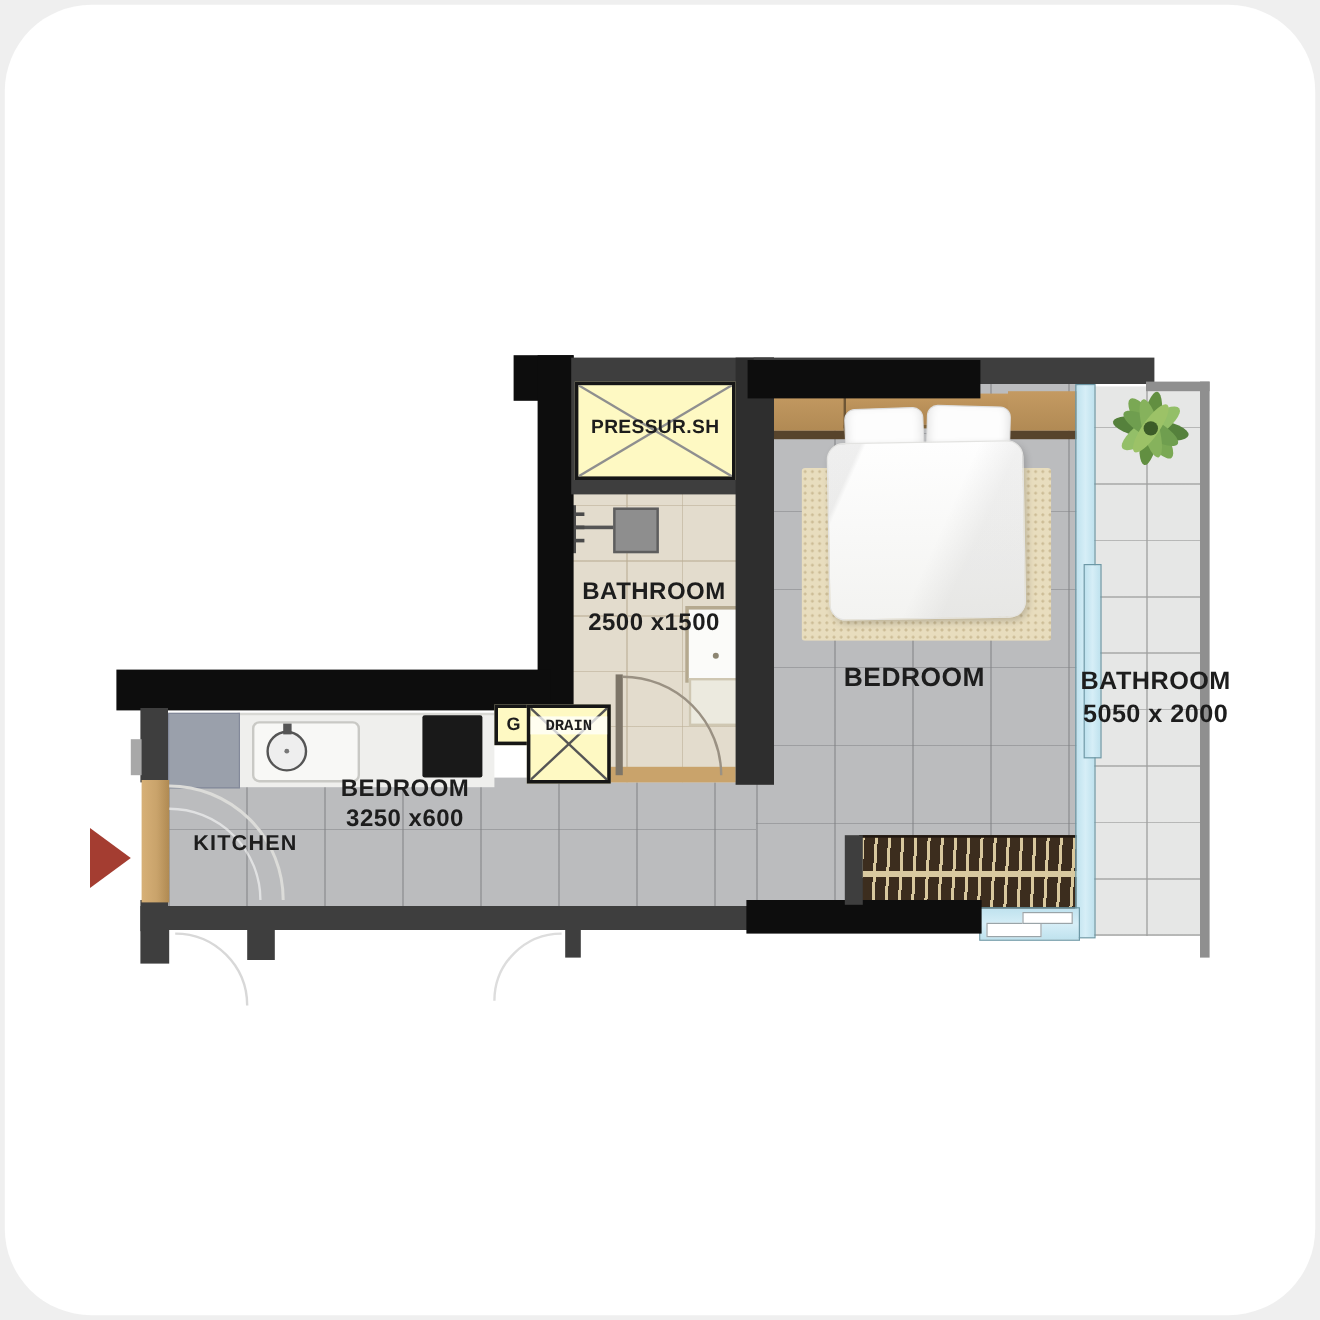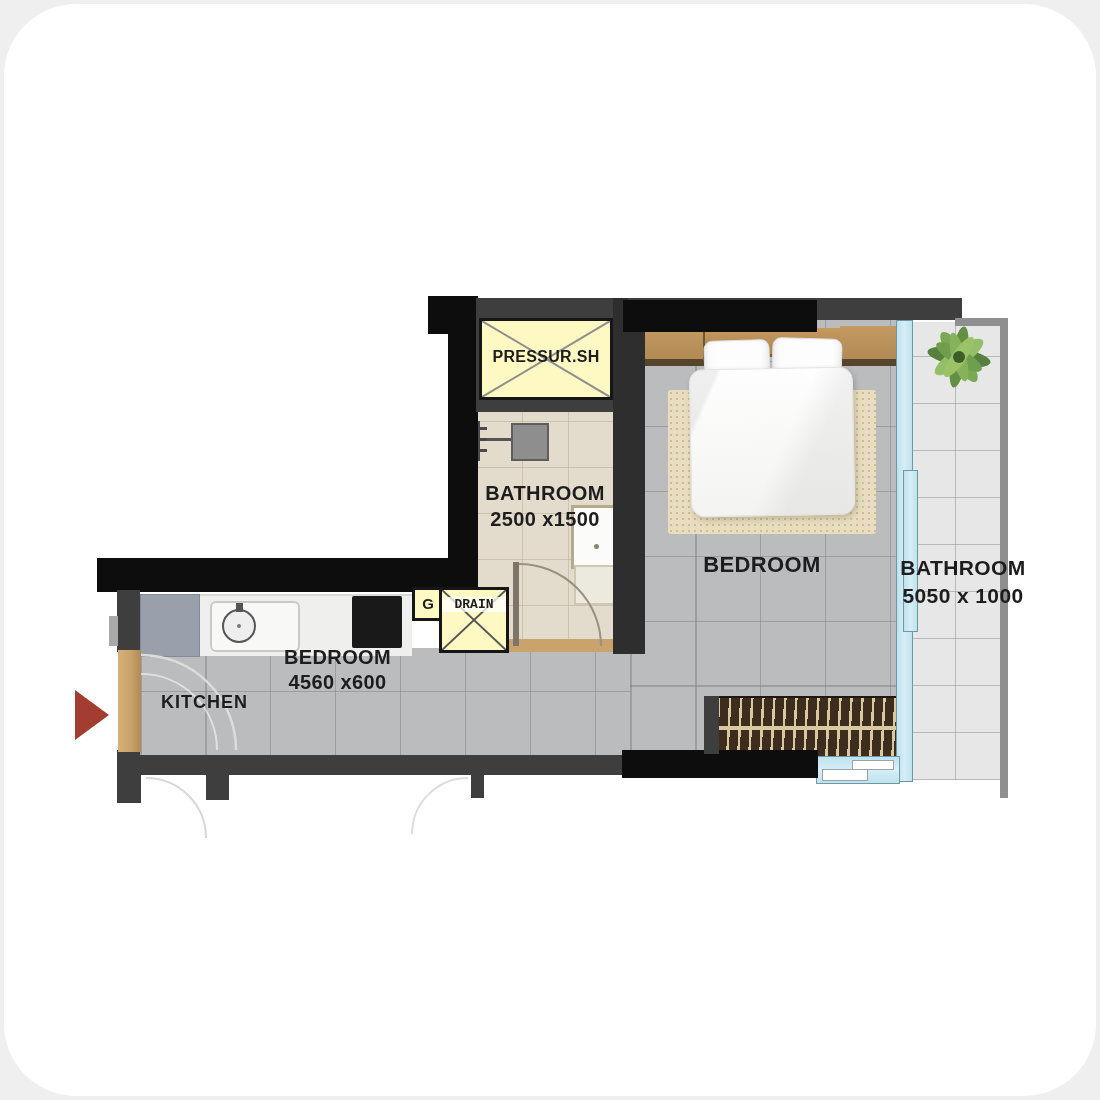--- a/index.html
+++ b/index.html
@@ -192,23 +192,23 @@
     <path d="M 146 778 A 60 60 0 0 1 206 838" fill="none" stroke="#d8d8d8" stroke-width="2"></path>
     <path d="M 468 778 A 56 56 0 0 0 412 834" fill="none" stroke="#dddddd" stroke-width="2"></path>
   </svg>
 
   <div class="lbl" style="left:455px;top:482px;width:180px;font-size:20px;">BATHROOM</div>
   <div class="lbl" style="left:455px;top:508px;width:180px;font-size:20px;">2500 x1500</div>
 
   <div class="lbl" style="left:662px;top:552px;width:200px;font-size:22px;">BEDROOM</div>
 
   <div class="lbl" style="left:878px;top:556px;width:170px;font-size:21px;">BATHROOM</div>
-  <div class="lbl" style="left:878px;top:584px;width:170px;font-size:21px;">5050 x 1000</div>
+  <div class="lbl" style="left:878px;top:584px;width:170px;font-size:21px;">5050 x 2000</div>
 
   <div class="lbl" style="left:250px;top:646px;width:175px;font-size:20px;">BEDROOM</div>
-  <div class="lbl" style="left:250px;top:671px;width:175px;font-size:20px;">4560 x600</div>
+  <div class="lbl" style="left:250px;top:671px;width:175px;font-size:20px;">3250 x600</div>
 
   <div class="lbl" style="left:142px;top:692px;width:125px;font-size:18px;letter-spacing:1px;">KITCHEN</div>
 
   <div class="abs arrow" style="left:75px;top:690px;"></div>
 
   <div class="vignette"></div>
 </div>
 
 </body></html>

